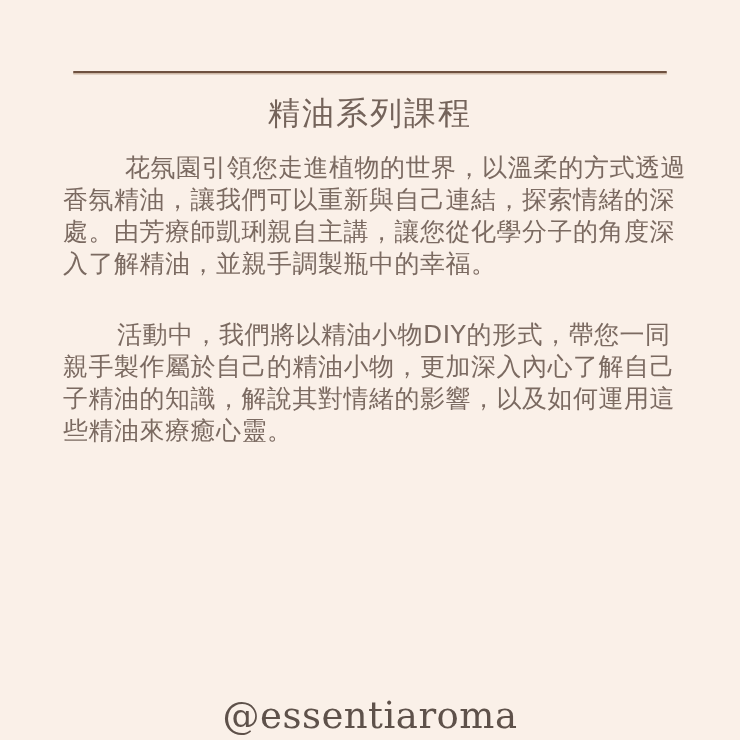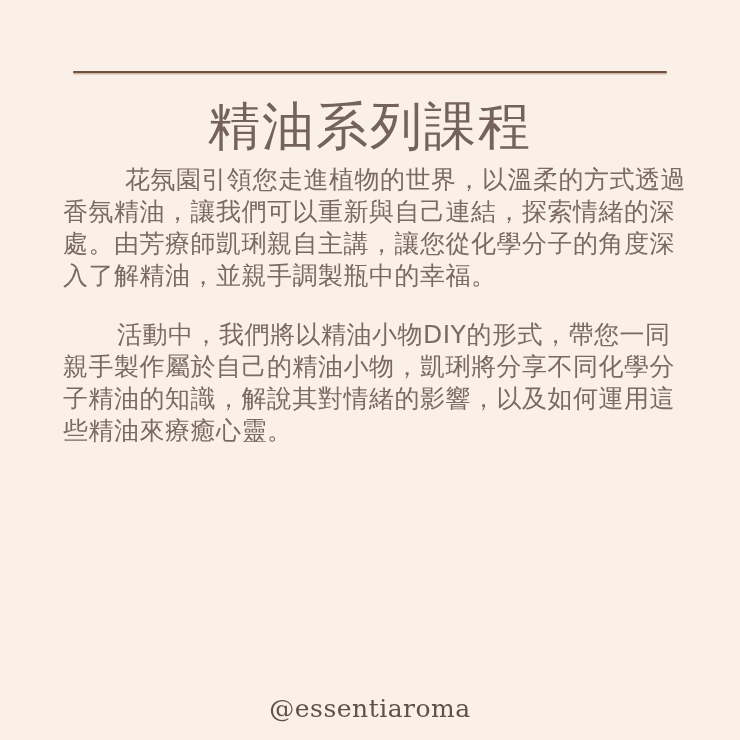--- a/index.html
+++ b/index.html
@@ -25,63 +25,63 @@
     left: 73px; top: 71px;
     width: 594px; height: 2px;
     background: var(--divider-color);
     box-shadow: 0 1.5px 0 rgba(168, 136, 110, 0.55);
     border-radius: 1px;
   }
   .title {
     position: absolute;
     top: 92px; left: 0; right: 0;
     text-align: center;
-    font-size: 52px;
+    font-size: 32px;
     font-weight: 400;
     letter-spacing: 2px;
     color: var(--title-color);
   }
   .para {
     position: absolute;
     left: 63px;
     width: 610px;
     font-size: 25px;
     line-height: 32px;
     color: var(--text-color);
     white-space: pre;
     letter-spacing: 0.5px;
   }
-  .para-1 { top: 164px; text-indent: 62px; }
+  .para-1 { top: 152px; text-indent: 62px; }
   .para-2 { top: 319px; text-indent: 54px; }
   .para-3 { top: 481px; text-indent: 69px; }
   .para-4 { top: 611px; text-indent: 78px; }
   .footer {
     position: absolute;
     top: 694px; left: 0; right: 0;
     text-align: center;
     font-family: "DejaVu Serif", "Liberation Serif", serif;
-    font-size: 25px;
+    font-size: 37px;
     color: var(--footer-color);
     letter-spacing: 0.5px;
   }
 </style>
 </head>
 <body>
 
 <div class="canvas">
   <div class="divider"></div>
 
   <h1 class="title">精油系列課程</h1>
 
   <div class="para para-1">花氛園引領您走進植物的世界，以溫柔的方式透過
 香氛精油，讓我們可以重新與自己連結，探索情緒的深
 處。由芳療師凱琍親自主講，讓您從化學分子的角度深
 入了解精油，並親手調製瓶中的幸福。</div>
 
   <div class="para para-2">活動中，我們將以精油小物DIY的形式，帶您一同
-親手製作屬於自己的精油小物，凱琍將分享不同化學分
+親手製作屬於自己的精油小物，更加深入內心了解自己
 子精油的知識，解說其對情緒的影響，以及如何運用這
 些精油來療癒心靈。</div>
 
 
 
   <div class="footer">@essentiaroma</div>
 </div>
 
 </body></html>

